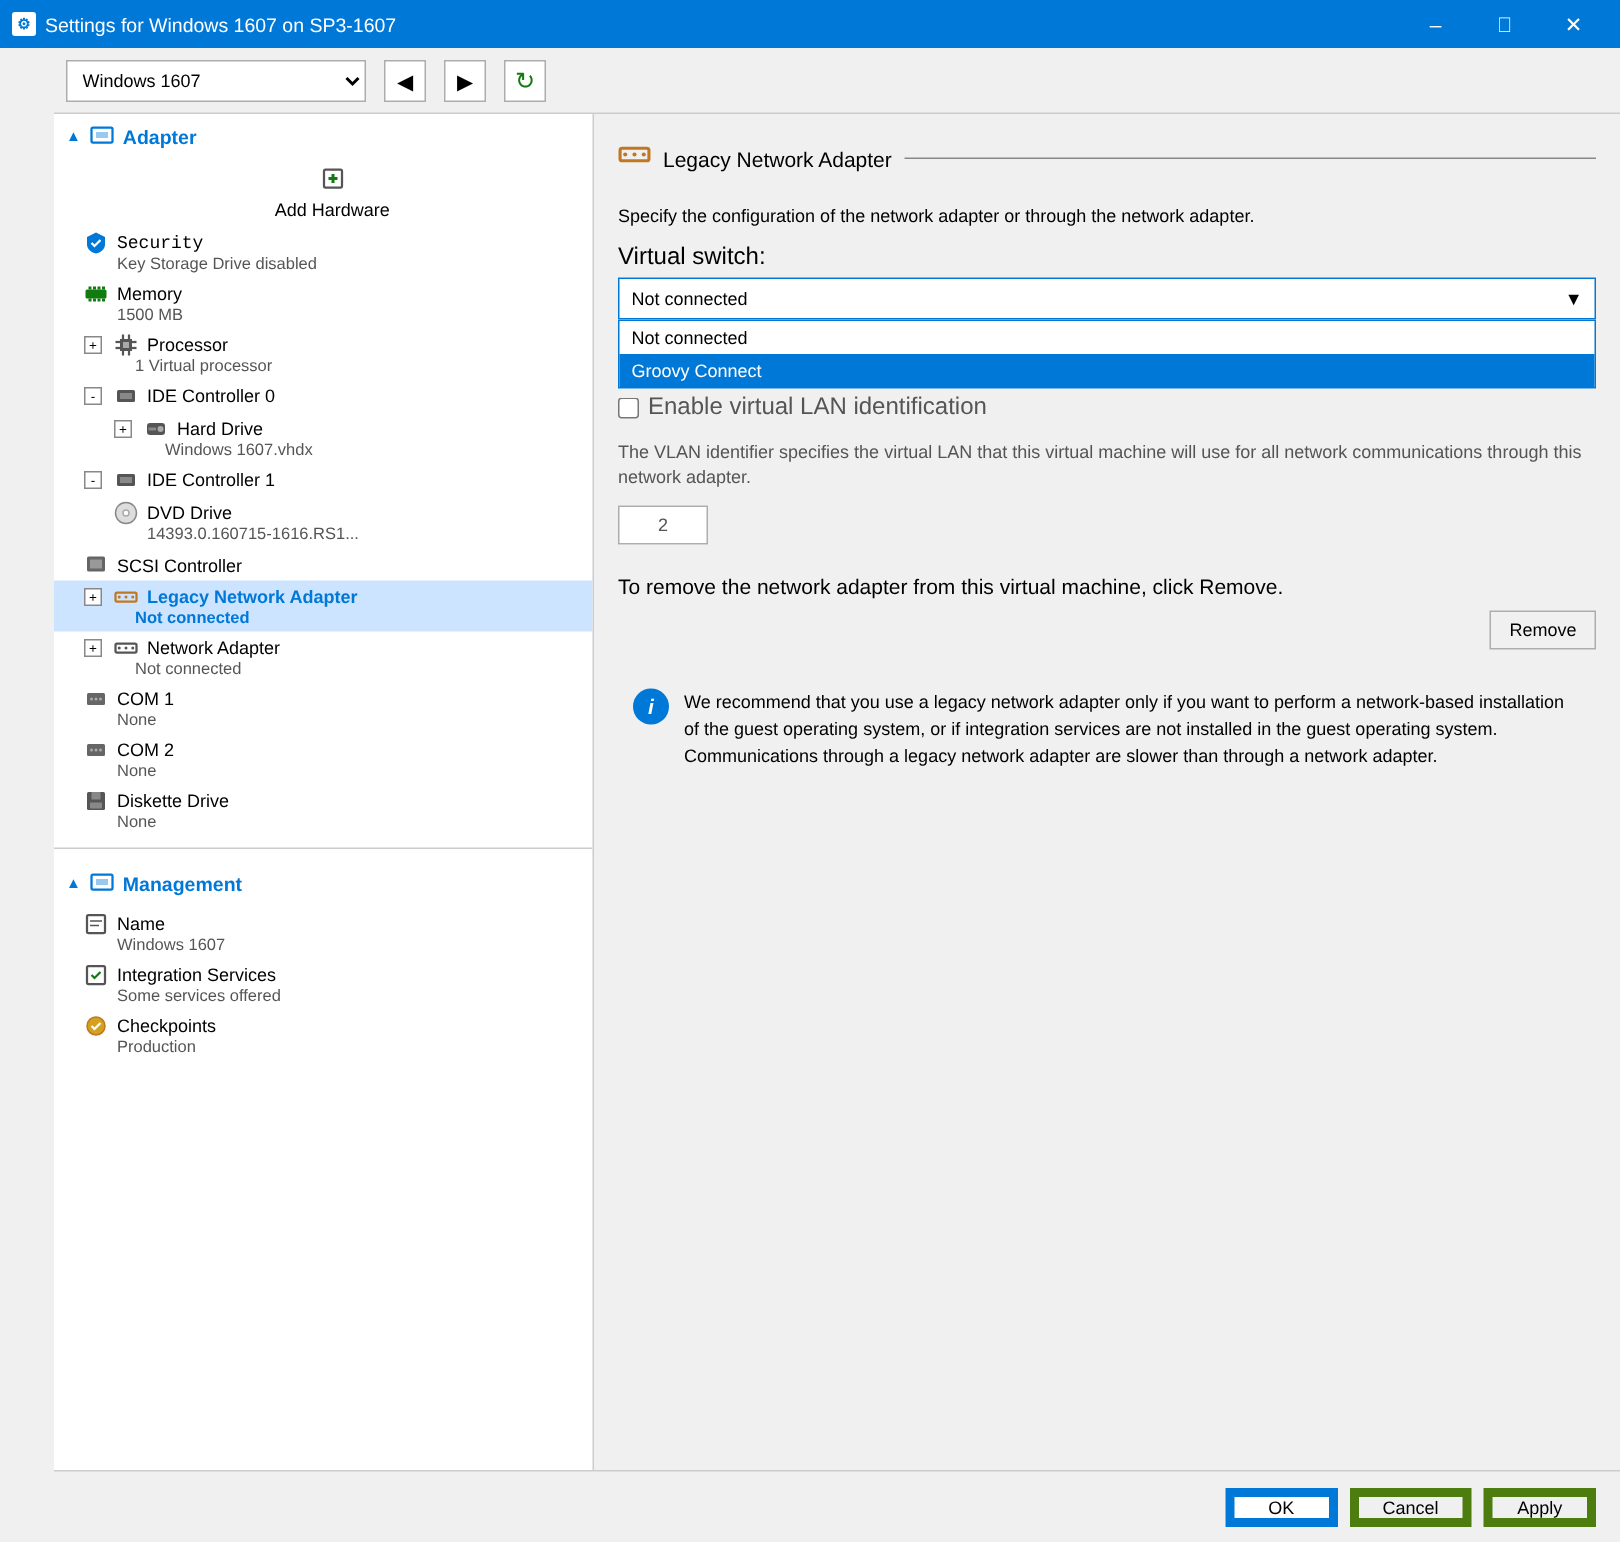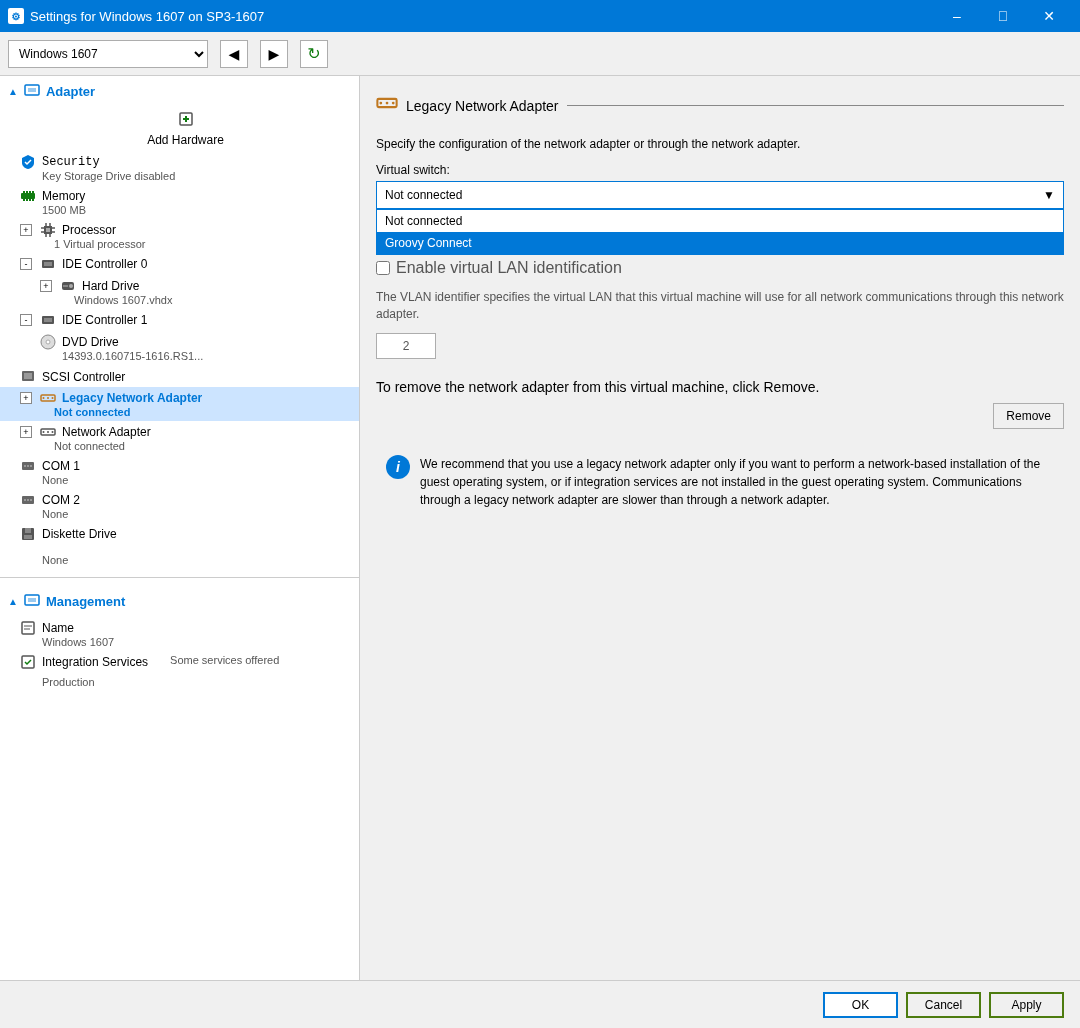--- a/index.html
+++ b/index.html
@@ -16,21 +16,21 @@
       justify-content: space-between;
     }
     .title-bar-left { display: flex; align-items: center; gap: 6px; }
     .title-bar-icon { width: 16px; height: 16px; background: #fff; border-radius: 2px; display: flex; align-items: center; justify-content: center; }
     .title-bar-icon span { font-size: 10px; color: #0078d7; font-weight: bold; }
     .title-text { font-size: 13px; font-weight: normal; }
     .title-bar-controls { display: flex; gap: 0; }
     .title-btn { width: 46px; height: 32px; display: flex; align-items: center; justify-content: center; cursor: pointer; font-size: 14px; color: white; border: none; background: transparent; }
 
     
-    .main-container { display: flex; flex-direction: column; height: calc(1028px - 32px); background: #7dd3fc; }
+    .main-container { display: flex; flex-direction: column; height: calc(1028px - 32px); background: #7dd3fc; margin-left: 36px; }
     
     
     .toolbar { height: 44px; background: #f0f0f0; border-bottom: 1px solid #ccc; display: flex; align-items: center; padding: 0 8px; gap: 4px; }
     .vm-select-wrap { position: relative; }
     .vm-select-wrap select { height: 28px; width: 200px; border: 1px solid #adadad; background: white; padding: 0 6px; font-size: 12px; }
     .toolbar-btn { width: 28px; height: 28px; border: 1px solid #adadad; background: white; display: flex; align-items: center; justify-content: center; cursor: pointer; font-size: 14px; margin-left: 8px; }
     .toolbar-btn.green { color: #107c10; font-size: 18px; }
 
     
     .content-area { display: flex; flex: 1; overflow: hidden; }
@@ -41,21 +41,21 @@
     .sidebar-item { display: flex; flex-direction: column; padding: 3px 8px 3px 28px; cursor: pointer; }
     .expand-btn { width: 12px; height: 12px; border: 1px solid #888; display: inline-flex; align-items: center; justify-content: center; font-size: 9px; margin-right: 2px; background: white; cursor: pointer; flex-shrink: 0; }
 
     
     .right-panel { flex: 1; background: #f0f0f0; overflow-y: auto; padding: 16px; }
     .section-header-bar { display: flex; align-items: center; gap: 8px; margin-bottom: 12px; padding-bottom: 6px; }
     .section-title { font-size: 14px; font-weight: normal; }
     .section-line { flex: 1; height: 1px; background: #888; }
     
     .description-text { font-size: 12px; margin-bottom: 12px; }
-    .field-label { font-size: 12px; margin-bottom: 4px; }
+    .field-label { font-size: 16px; margin-bottom: 4px; }
     
     .dropdown-wrap { position: relative; }
     
     
     .dropdown-list { position: absolute; top: 28px; left: 0; right: 0; border: 1px solid #0078d7; background: white; z-index: 100; }
     .dropdown-option { padding: 4px 8px; cursor: pointer; font-size: 12px; }
     .dropdown-option.highlighted { background: #0078d7; color: white; }
     
     .checkbox-row { display: flex; align-items: center; gap: 6px; margin: 12px 0; }
     .checkbox-row input[type=checkbox] { width: 14px; height: 14px; }
@@ -67,21 +67,21 @@
     .remove-section { margin-top: 16px; margin-bottom: 16px; }
     .remove-desc { font-size: 14px; margin-bottom: 8px; }
     .remove-btn { height: 26px; padding: 0 12px; border: 1px solid #adadad; background: #f0f0f0; cursor: pointer; font-size: 12px; float: right; }
     
     .info-box { display: flex; gap: 10px; background: #f0f0f0; padding: 10px; margin-top: 10px; }
     .info-icon { width: 24px; height: 24px; border-radius: 50%; background: #0078d7; color: white; display: flex; align-items: center; justify-content: center; font-style: italic; font-weight: bold; font-size: 14px; flex-shrink: 0; }
     .info-text { font-size: 12px; line-height: 1.5; }
 
     
     .bottom-bar { height: 48px; background: #f0f0f0; border-top: 1px solid #ccc; display: flex; align-items: center; justify-content: flex-end; padding: 0 16px; gap: 8px; }
-    .bottom-btn { height: 26px; min-width: 75px; padding: 0 16px; border: 2px solid #4d7c0f; background: #f0f0f0; cursor: pointer; font-size: 12px; }
+    .bottom-btn { height: 26px; min-width: 75px; padding: 0 16px; border: 6px solid #4d7c0f; background: #f0f0f0; cursor: pointer; font-size: 12px; }
     .bottom-btn.default { background: white; border-color: #0078d7; }
 
     
     ::-webkit-scrollbar { width: 8px; }
     ::-webkit-scrollbar-track { background: #f0f0f0; }
     ::-webkit-scrollbar-thumb { background: #c0c0c0; }
     .indent-2 { padding-left: 20px; }
     
     .section-divider { border: none; border-top: 1px solid #ccc; margin: 8px 0; }
   </style>
@@ -292,21 +292,21 @@
               <rect x="2" y="4" width="12" height="8" rx="1" fill="#666"></rect>
               <circle cx="5" cy="8" r="1" fill="#aaa"></circle>
               <circle cx="8" cy="8" r="1" fill="#aaa"></circle>
               <circle cx="11" cy="8" r="1" fill="#aaa"></circle>
             </svg>
           <span>COM 2</span>
         </div>
         <span style="font-size:11px; color:#555; padding-left:22px;">None</span>
       </div>
 
-      <div class="sidebar-item indent-2" style="display:flex; flex-direction:column; padding: 3px 8px 3px 20px; gap: 12px;">
+      <div class="sidebar-item indent-2" style="display:flex; flex-direction:column; padding: 3px 8px 3px 20px;">
         <div style="display:flex; align-items:center; gap:6px;">
           <svg width="16" height="16" viewBox="0 0 16 16">
               <rect x="2" y="2" width="12" height="12" rx="1" fill="#555"></rect>
               <rect x="5" y="2" width="6" height="5" fill="#888"></rect>
               <rect x="4" y="9" width="8" height="4" fill="#888"></rect>
             </svg>
           <span>Diskette Drive</span>
         </div>
         <span style="font-size:11px; color:#555; padding-left:22px;">None</span>
       </div>
@@ -329,32 +329,39 @@
           <svg width="16" height="16" viewBox="0 0 16 16">
               <rect x="2" y="2" width="12" height="12" rx="1" fill="none" stroke="#555" stroke-width="1.5"></rect>
               <line x1="4" y1="6" x2="12" y2="6" stroke="#555" stroke-width="1"></line>
               <line x1="4" y1="9" x2="10" y2="9" stroke="#555" stroke-width="1"></line>
             </svg>
           <span>Name</span>
         </div>
         <span style="font-size:11px; color:#555; padding-left:22px;">Windows 1607</span>
       </div>
 
-      <div class="sidebar-item indent-2" style="display:flex; flex-direction:row; padding: 3px 8px 3px 20px;">
+      <div class="sidebar-item indent-2" style="display:flex; flex-direction:column; padding: 3px 8px 3px 20px;">
         <div style="display:flex; align-items:center; gap:6px;">
           <svg width="16" height="16" viewBox="0 0 16 16">
               <rect x="2" y="2" width="12" height="12" rx="1" fill="none" stroke="#555" stroke-width="1.5"></rect>
               <path d="M5 8 L7 10 L11 6" fill="none" stroke="#107c10" stroke-width="1.5"></path>
             </svg>
           <span>Integration Services</span>
         </div>
         <span style="font-size:11px; color:#555; padding-left:22px;">Some services offered</span>
       </div>
 
       <div class="sidebar-item indent-2" style="display:flex; flex-direction:column; padding: 3px 8px 3px 20px;">
+        <div style="display:flex; align-items:center; gap:6px;">
+          <svg width="16" height="16" viewBox="0 0 16 16">
+              <circle cx="8" cy="8" r="6" fill="#d4a020" stroke="#c07820" stroke-width="1"></circle>
+              <path d="M5 8 L7 10 L11 6" fill="none" stroke="white" stroke-width="1.5"></path>
+            </svg>
+          <span>Checkpoints</span>
+        </div>
         <span style="font-size:11px; color:#555; padding-left:22px;">Production</span>
       </div>
 
     </div>
 
     <div class="right-panel">
       
       
       <div class="section-header-bar">
         <span style="font-size:18px;">

